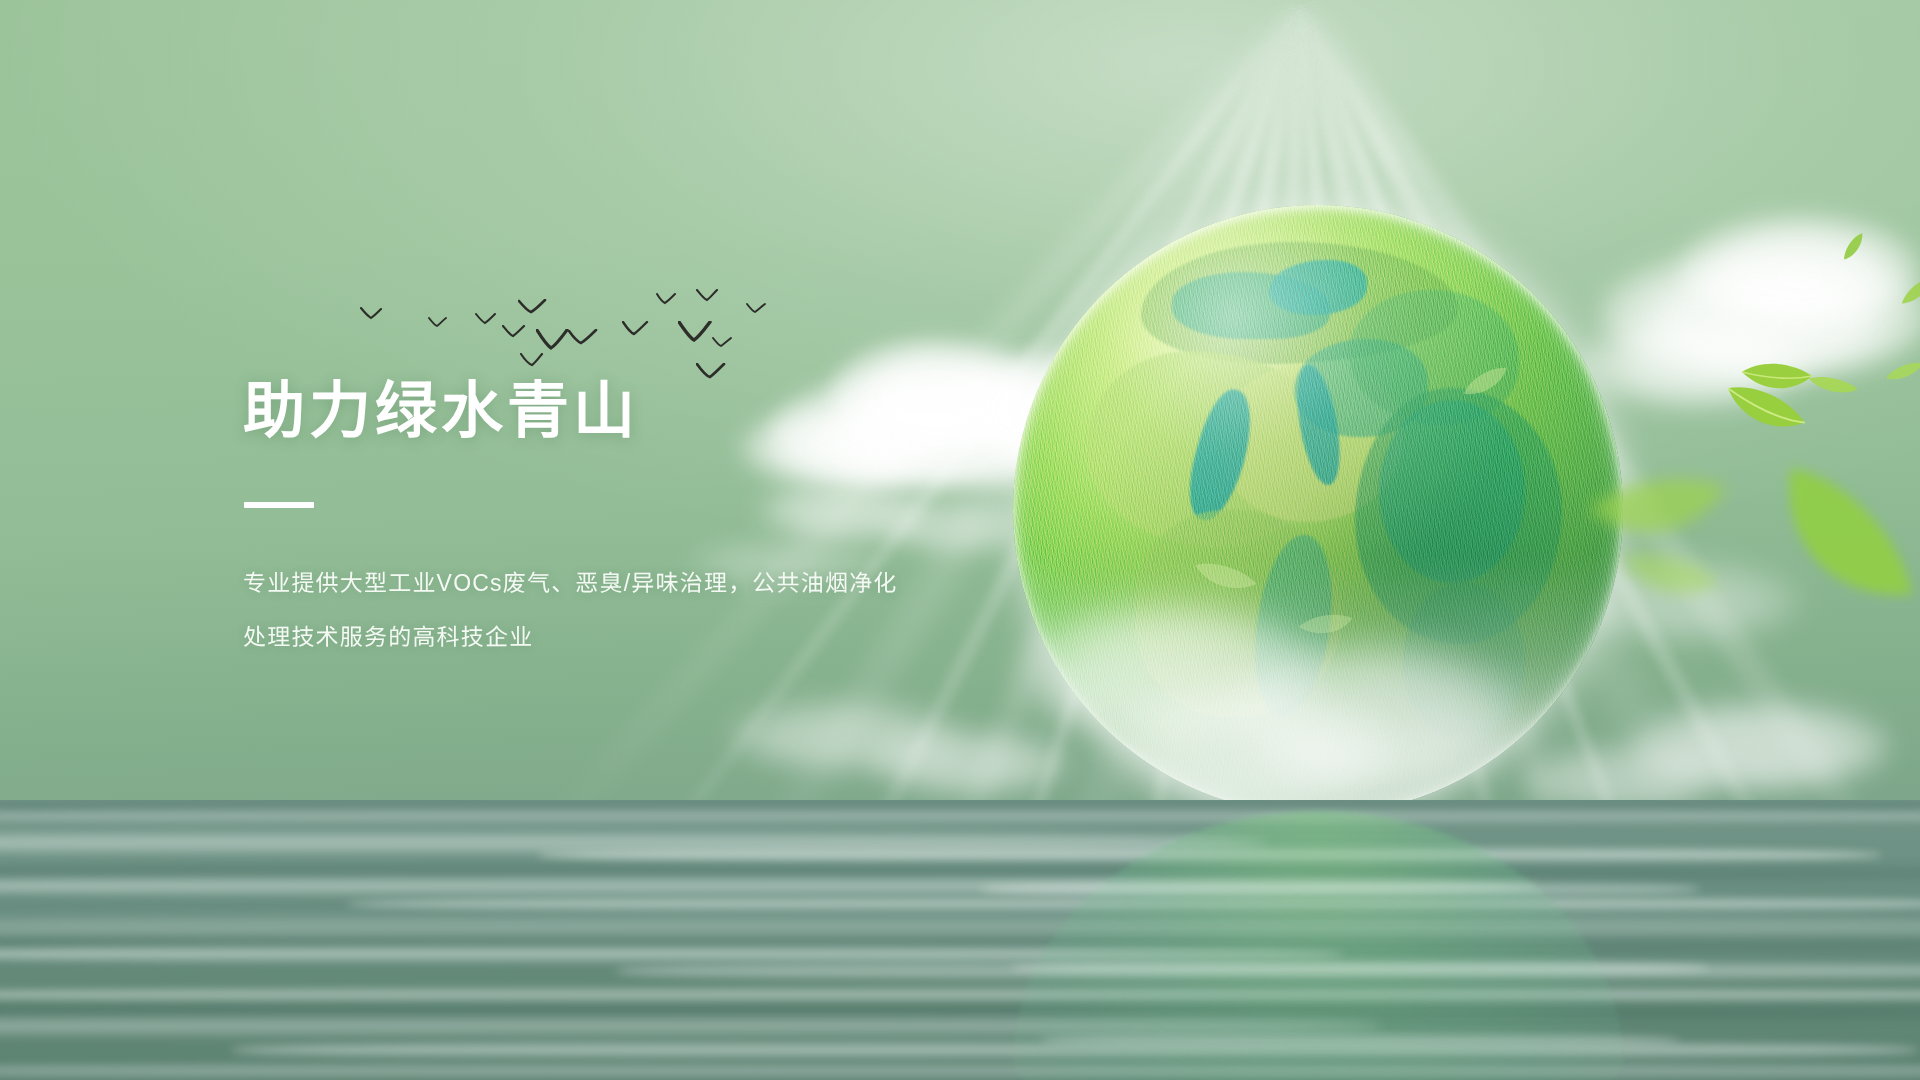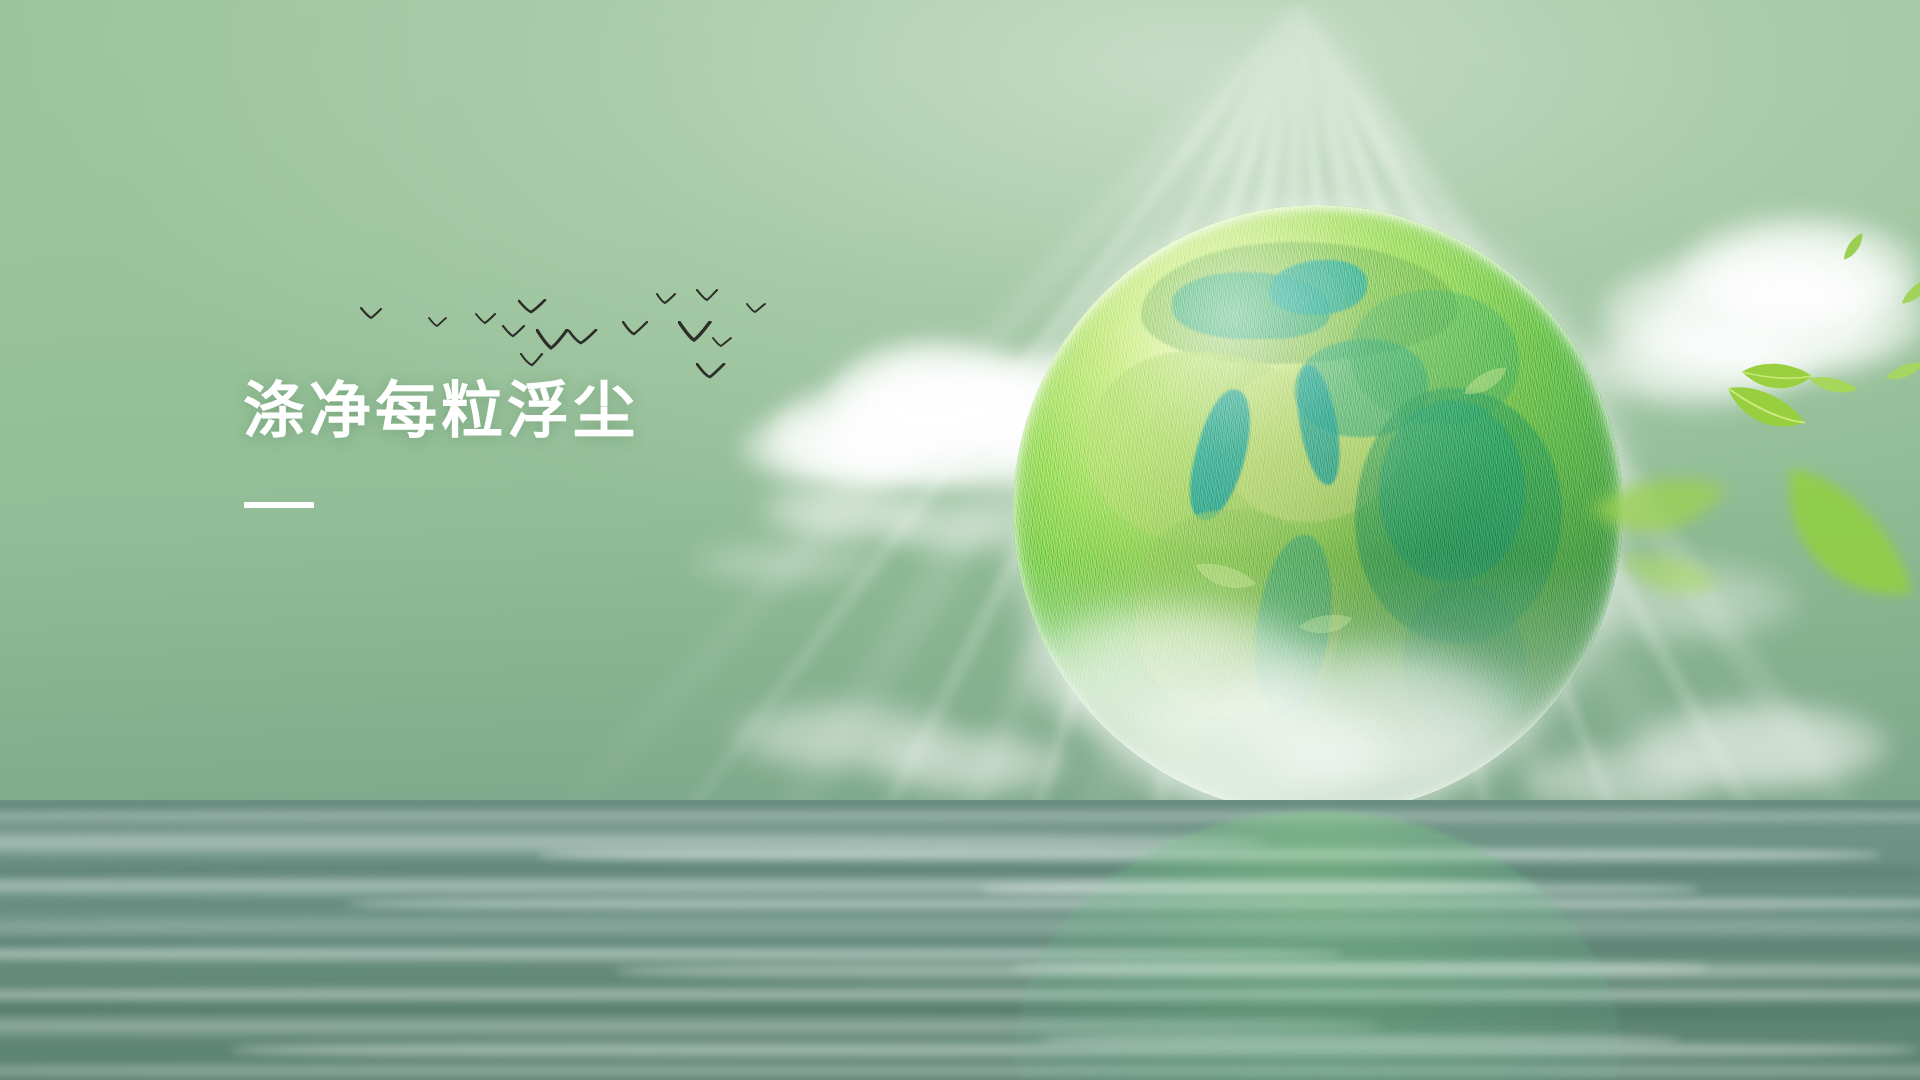--- a/index.html
+++ b/index.html
@@ -276,17 +276,18 @@
     <path d="M3 13 C16 3, 40 3, 53 12 C40 25, 16 24, 3 13 Z" fill="#cfe89a"></path>
   </svg>
   <svg class="leaf" style="left:1190px;top:560px;opacity:.40;transform:rotate(18deg);" width="70" height="34" viewBox="0 0 70 34">
     <path d="M3 15 C20 4, 50 4, 67 14 C50 30, 20 30, 3 15 Z" fill="#d7edaa"></path>
   </svg>
   <svg class="leaf" style="left:1296px;top:610px;opacity:.35;transform:rotate(-8deg);" width="60" height="30" viewBox="0 0 60 30">
     <path d="M3 13 C17 3, 44 3, 57 12 C44 27, 17 26, 3 13 Z" fill="#d4ecaa"></path>
   </svg>
 
   <div class="copy">
-    <div class="headline">涤净每粒浮尘</div>
+    <div class="headline">助力绿水青山</div>
     <div class="rule"></div>
+    <div class="para">专业提供大型工业VOCs废气、恶臭/异味治理，公共油烟净化处理技术服务的高科技企业</div>
   </div>
 
 </div>
 
 </body></html>

